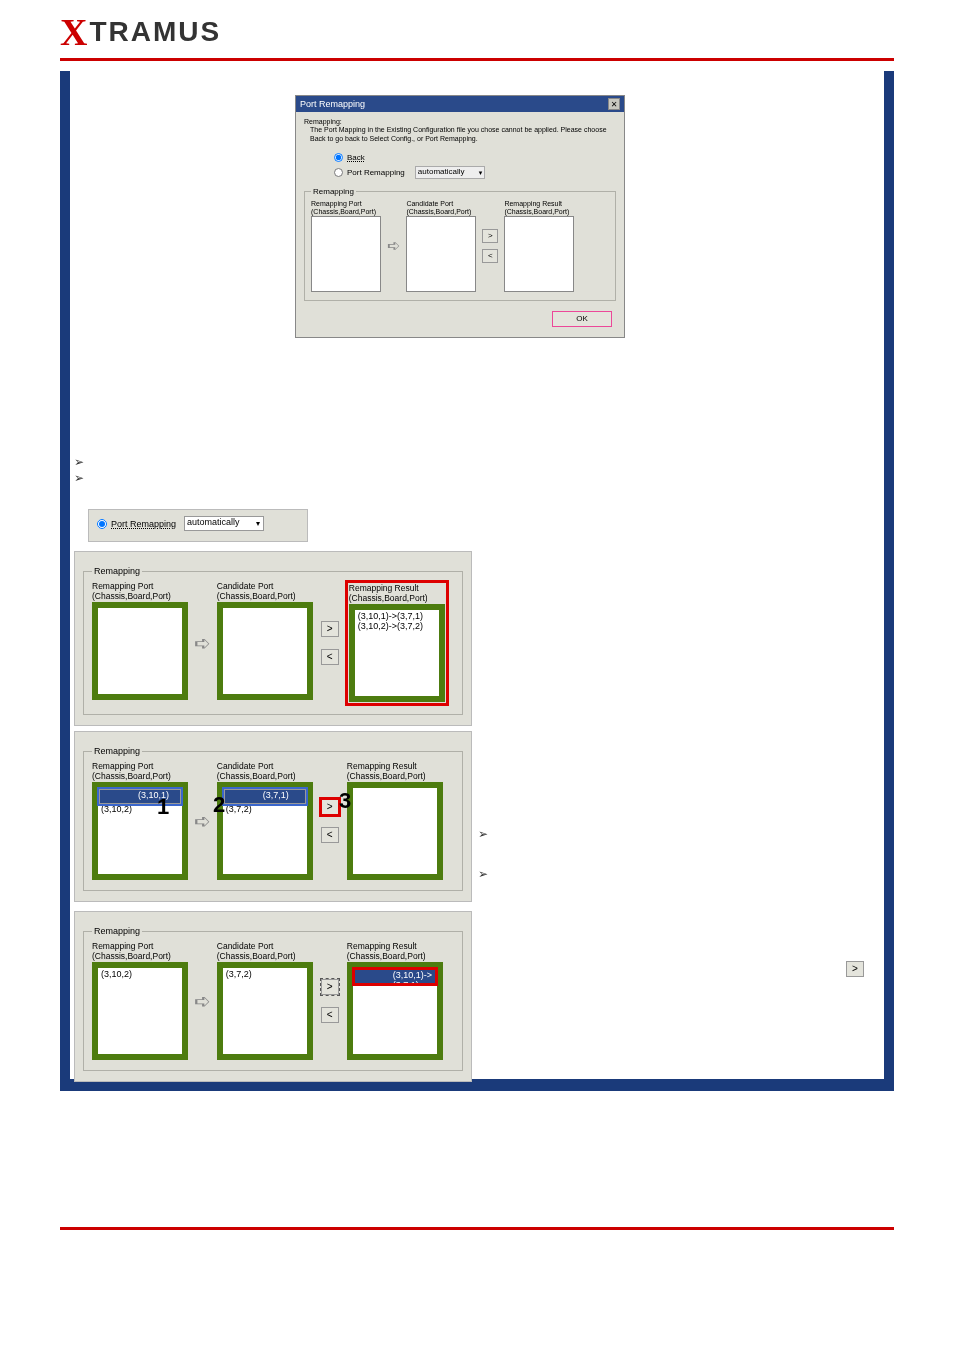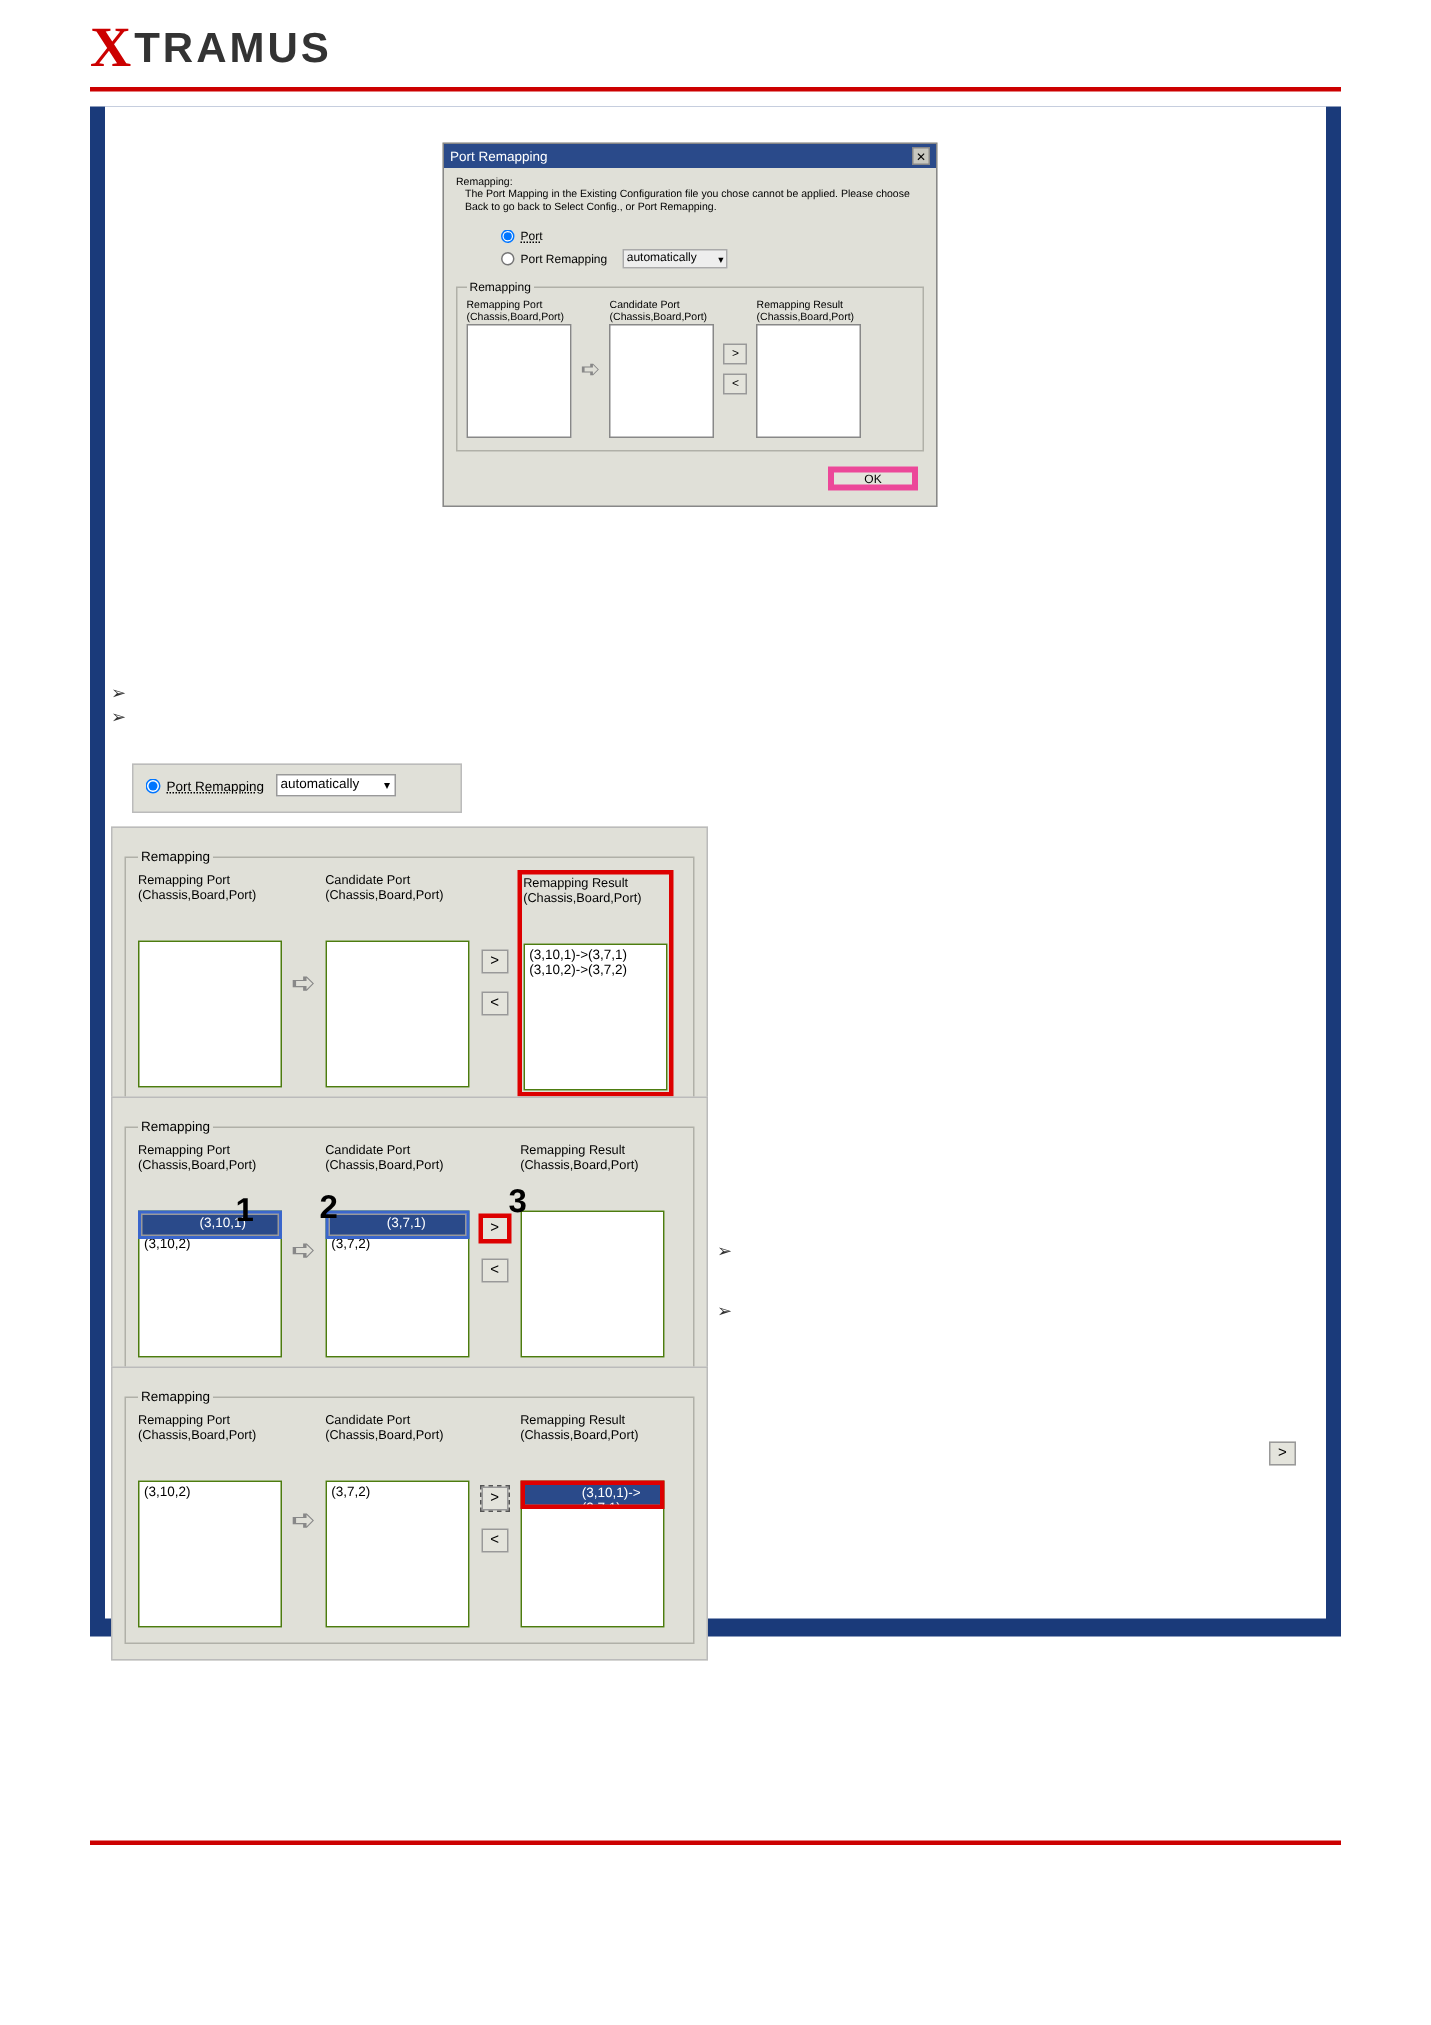--- a/index.html
+++ b/index.html
@@ -23,36 +23,36 @@
   .dlg-select { font-size: 8px; border: 1px solid #aaa; background: #eee; padding: 0 2px; height: 13px; }
   .dlg-fieldset { border: 1px solid #b0b0a8; margin: 8px 0 4px; padding: 4px 6px 8px; }
   .dlg-fieldset legend { font-size: 8px; padding: 0 2px; }
   .dlg-cols { display: flex; gap: 6px; align-items: center; }
   .dlg-col { display: flex; flex-direction: column; }
   .dlg-lbl { font-size: 7px; line-height: 1.1; }
   .dlg-list { background: #fff; border: 1px solid #888; width: 70px; height: 76px; font-size: 7px; padding: 1px; }
   .dlg-arrow { font-size: 16px; color: #888; }
   .dlg-btns-v { display: flex; flex-direction: column; gap: 6px; }
   .dlg-btn-sm { width: 16px; height: 14px; font-size: 8px; border: 1px solid #999; background: #e4e4dc; text-align: center; line-height: 12px; }
-  .dlg-ok { width: 60px; height: 16px; font-size: 8px; border: 4px solid #ec4899; background: #e4e4dc; float: right; margin: 6px 4px 4px 0; }
+  .dlg-ok { width: 60px; height: 16px; font-size: 8px; border: 1px solid #ec4899; background: #e4e4dc; float: right; margin: 6px 4px 4px 0; }
 
   
   .arrow-b { position: absolute; font-size: 12px; color: #333; }
 
   
   .panel { position: absolute; background: #e0e0d8; border: 1px solid #bbb; padding: 6px 8px 10px; font-size: 9px; }
   .panel .radio-row { display: flex; align-items: center; gap: 4px; font-size: 9px; }
   .panel .radio-row input[type=radio] { width: 10px; height: 10px; }
   .panel .sel { font-size: 9px; border: 1px solid #999; background: #fff; padding: 0 2px; height: 15px; }
   .fieldset { border: 1px solid #b0b0a8; margin-top: 8px; padding: 6px 8px 10px; }
   .fieldset legend { font-size: 9px; padding: 0 2px; }
   .cols { display: flex; gap: 8px; align-items: flex-start; }
   .col { display: flex; flex-direction: column; }
   .lbl { font-size: 8.5px; line-height: 1.15; }
-  .list { background: #fff; border: 1px solid #4d7c0f; width: 96px; height: 98px; font-size: 9px; padding: 1px; margin-top: 25px; }
+  .list { background: #fff; border: 6px solid #4d7c0f; width: 96px; height: 98px; font-size: 9px; padding: 1px; }
   .list-item { padding: 0 2px; }
   .list-item.sel { background: #2a4a8a; color: #fff; padding-left: 38px; }
   .arrow-mid { font-size: 20px; color: #888; align-self: center; margin: 0 -2px; }
   .vbtns { display: flex; flex-direction: column; gap: 12px; align-self: center; }
   .sbtn { width: 18px; height: 16px; font-size: 10px; border: 1px solid #999; background: #e4e4dc; text-align: center; line-height: 14px; }
   .sbtn.dashed { outline: 1px dashed #555; }
   .red-outline { outline: 3px solid #d00; outline-offset: -1px; }
   .blue-highlight { outline: 2px solid #3a66cc; }
 
   .num-badge { position: absolute; font-size: 22px; font-weight: bold; font-family: Arial; }
@@ -78,21 +78,21 @@
         <span>Port Remapping</span>
         <span class="dlg-close">✕</span>
       </div>
       <div class="dlg-body">
         <div class="dlg-msg">
           <span>Remapping:</span><br>
           <span style="display:inline-block; padding-left:6px;">The Port Mapping in the Existing Configuration file you chose cannot be applied. Please choose Back to go back to Select Config., or Port Remapping.</span>
         </div>
         <div class="dlg-radio-row">
           <input type="radio" checked="" style="">
-          <span style="text-decoration: underline dotted;">Port</span>
+          <span style="text-decoration: underline dotted;">Back</span>
         </div>
         <div class="dlg-radio-row">
           <input type="radio" style="">
           <span>Port Remapping</span>
           <span class="dlg-select" style="margin-left:6px; width:70px; display:inline-flex; justify-content:space-between;">automatically</span>
           <span style="margin-left:-10px; font-size:7px;">▾</span>
         </div>
         <fieldset class="dlg-fieldset">
           <legend>Remapping</legend>
           <div class="dlg-cols">

